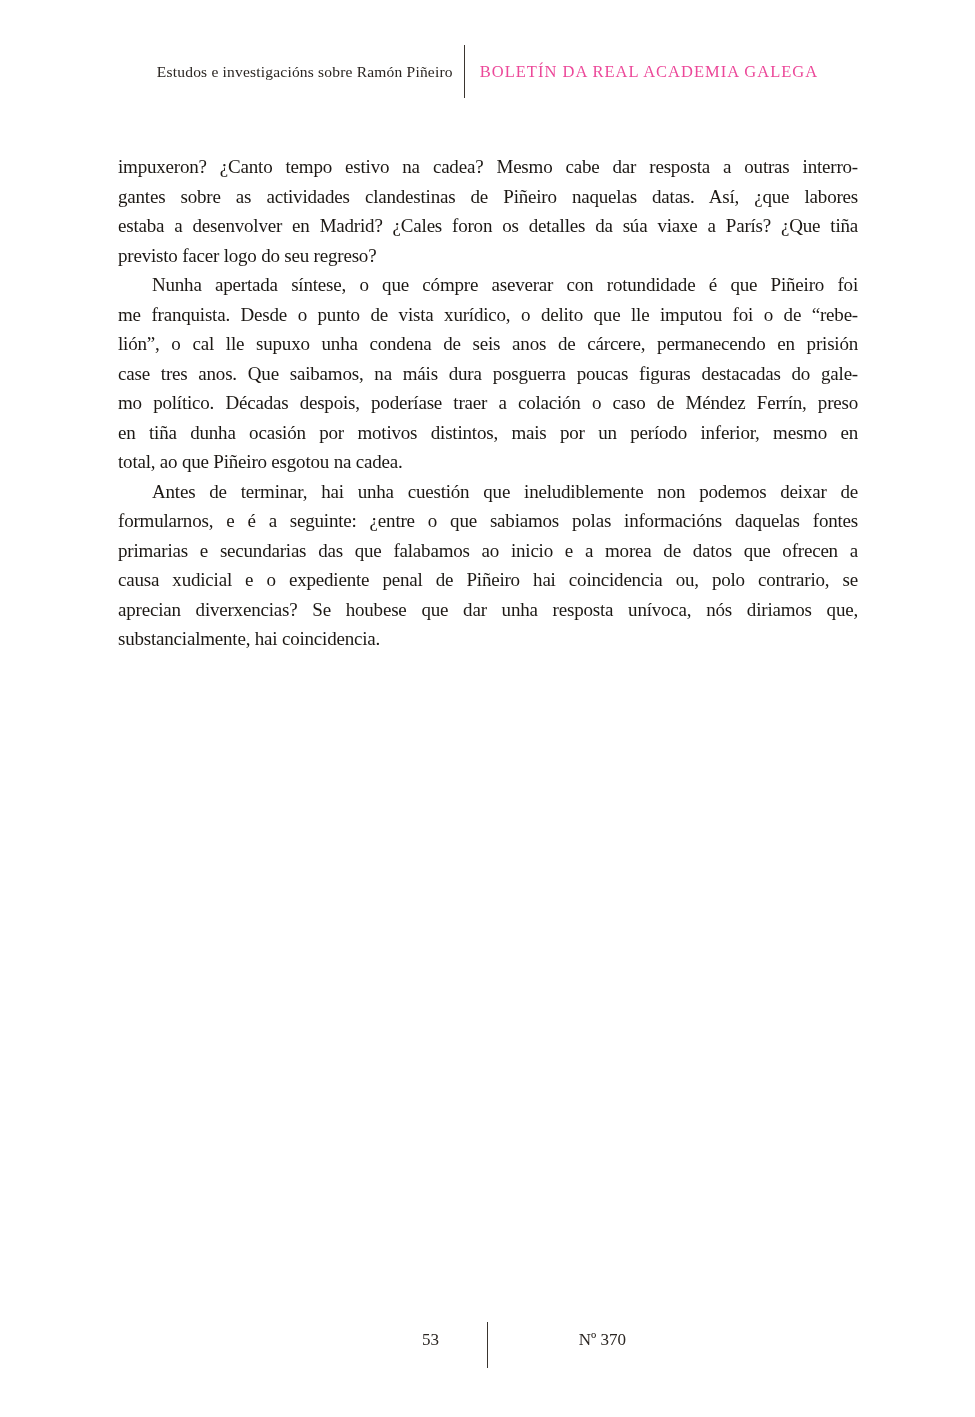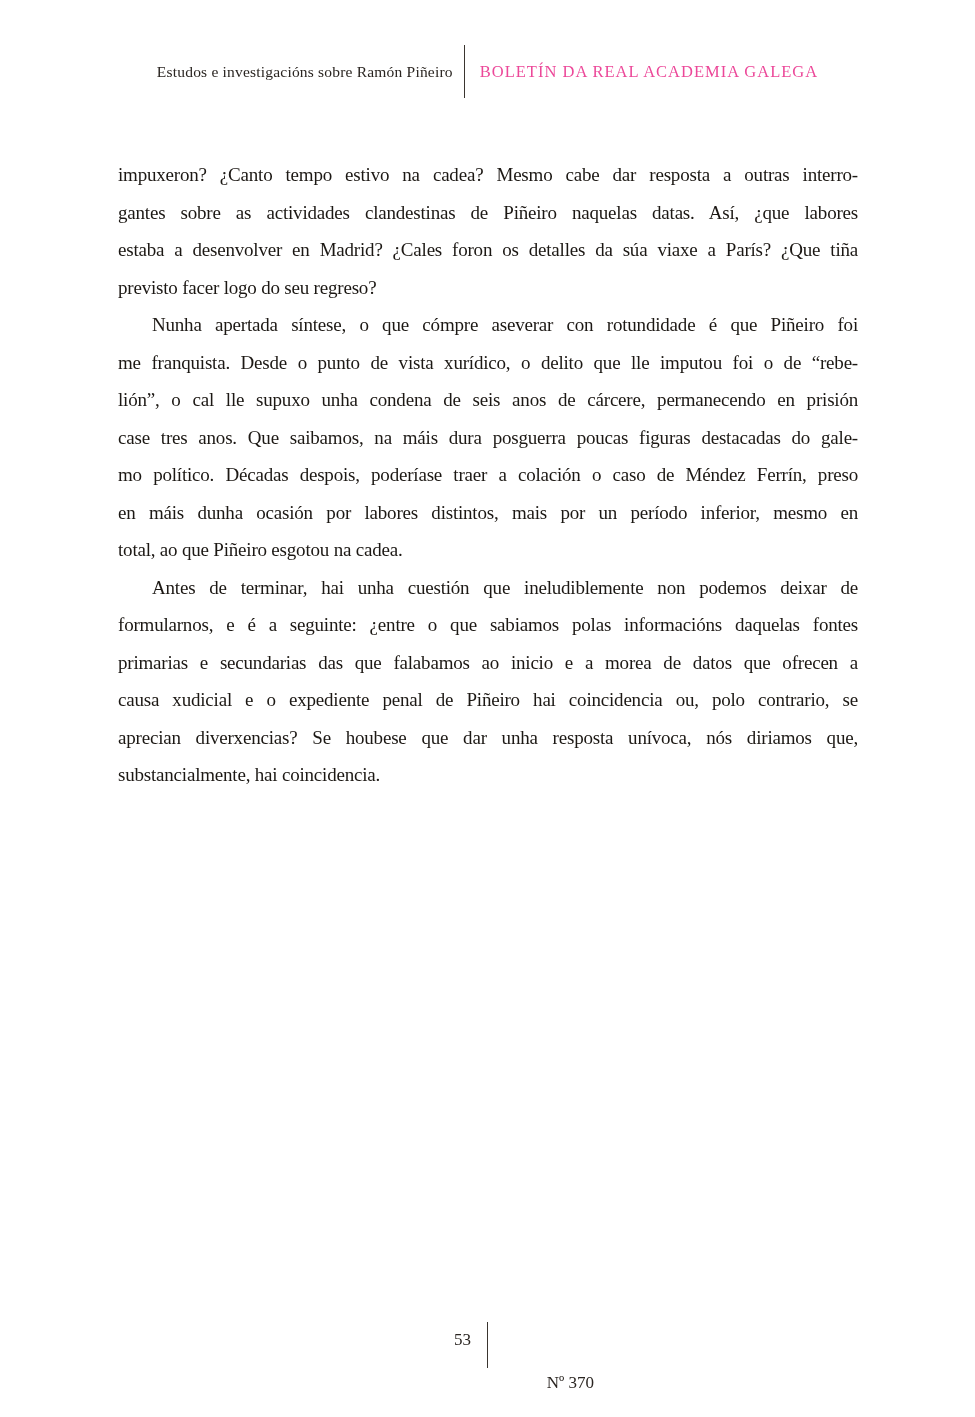--- a/index.html
+++ b/index.html
@@ -58,58 +58,57 @@
     width: 740px;
     font-size: 19px;
     letter-spacing: -0.2px;
     color: #1c1814;
   }
   .line {
     line-height: 29.5px;
     text-align: justify;
     text-align-last: justify;
     white-space: normal;
-    margin-top: 8px;
   }
   .line.last {
     text-align-last: left;
   }
   .line.first-indent {
     text-indent: 34px;
   }
 
   
   .footer {
     position: absolute;
     top: 1322px;
     left: 0;
     width: 100%;
     height: 46px;
     display: flex;
     justify-content: center;
     align-items: stretch;
     font-size: 17px;
     color: #2a2521;
+    gap: 32px;
   }
   .f-page {
     width: 90px;
     text-align: right;
     padding-right: 16px;
     line-height: 36px;
   }
   .f-divider {
     width: 1px;
     background: #3a352f;
   }
   .f-issue {
     width: 90px;
     text-align: right;
     padding-left: 16px;
     line-height: 36px;
-    margin-top: 43px;
   }
 </style>
 </head>
 <body>
 
 <div class="page">
 
   <div class="header">
     <span class="h-left">Estudos e investigacións sobre Ramón Piñeiro</span>
     <span class="h-divider"></span>
@@ -124,21 +123,21 @@
       <div class="line">estaba a desenvolver en Madrid? ¿Cales foron os detalles da súa viaxe a París? ¿Que tiña</div>
       <div class="line last">previsto facer logo do seu regreso?</div>
     </div>
 
     <div class="para">
       <div class="line first-indent">Nunha apertada síntese, o que cómpre aseverar con rotundidade é que Piñeiro foi</div>
       <div class="line">me franquista. Desde o punto de vista xurídico, o delito que lle imputou foi o de “rebe-</div>
       <div class="line">lión”, o cal lle supuxo unha condena de seis anos de cárcere, permanecendo en prisión</div>
       <div class="line">case tres anos. Que saibamos, na máis dura posguerra poucas figuras destacadas do gale-</div>
       <div class="line">mo político. Décadas despois, poderíase traer a colación o caso de Méndez Ferrín, preso</div>
-      <div class="line">en máis dunha ocasión por labores distintos, mais por un período inferior, mesmo en</div>
+      <div class="line">en tiña dunha ocasión por motivos distintos, mais por un período inferior, mesmo en</div>
       <div class="line last">total, ao que Piñeiro esgotou na cadea.</div>
     </div>
 
     <div class="para">
       <div class="line first-indent">Antes de terminar, hai unha cuestión que ineludiblemente non podemos deixar de</div>
       <div class="line">formularnos, e é a seguinte: ¿entre o que sabiamos polas informacións daquelas fontes</div>
       <div class="line">primarias e secundarias das que falabamos ao inicio e a morea de datos que ofrecen a</div>
       <div class="line">causa xudicial e o expediente penal de Piñeiro hai coincidencia ou, polo contrario, se</div>
       <div class="line">aprecian diverxencias? Se houbese que dar unha resposta unívoca, nós diriamos que,</div>
       <div class="line last">substancialmente, hai coincidencia.</div>

